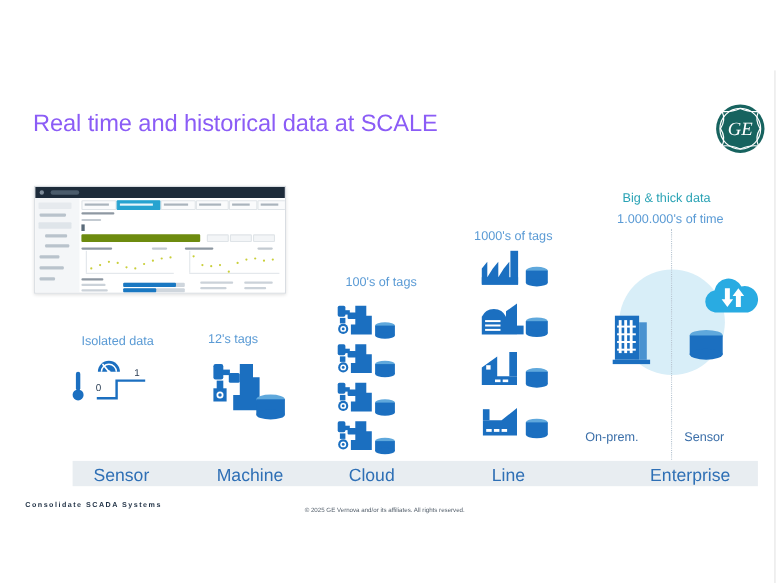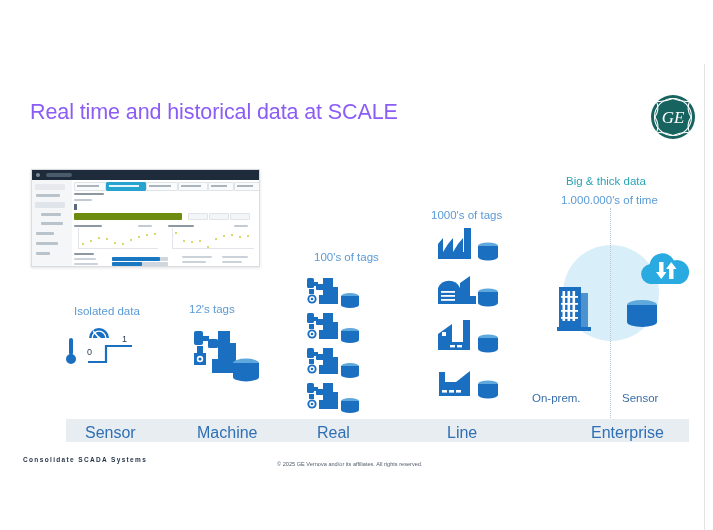--- a/index.html
+++ b/index.html
@@ -411,20 +411,20 @@
       <ellipse cx="21" cy="25" rx="15" ry="5" fill="#1b6fc0"></ellipse>
     </svg>
   </div>
 
   <div class="onprem" style="left:532px;top:392px;">On-prem.</div>
   <div class="cloudlbl" style="left:622px;top:392px;">Sensor</div>
 
   <div class="band"></div>
   <div class="band-lbl" style="left:85px;">Sensor</div>
   <div class="band-lbl" style="left:197px;">Machine</div>
-  <div class="band-lbl" style="left:317px;">Real</div>
+  <div class="band-lbl" style="left:317px;">Cloud</div>
   <div class="band-lbl" style="left:447px;">Line</div>
   <div class="band-lbl" style="left:591px;">Enterprise</div>
 
   <div class="foot-left">Consolidate SCADA Systems</div>
   <div class="foot-right">© 2025 GE Vernova and/or its affiliates. All rights reserved.</div>
 
 </div>
 
 </body></html>

